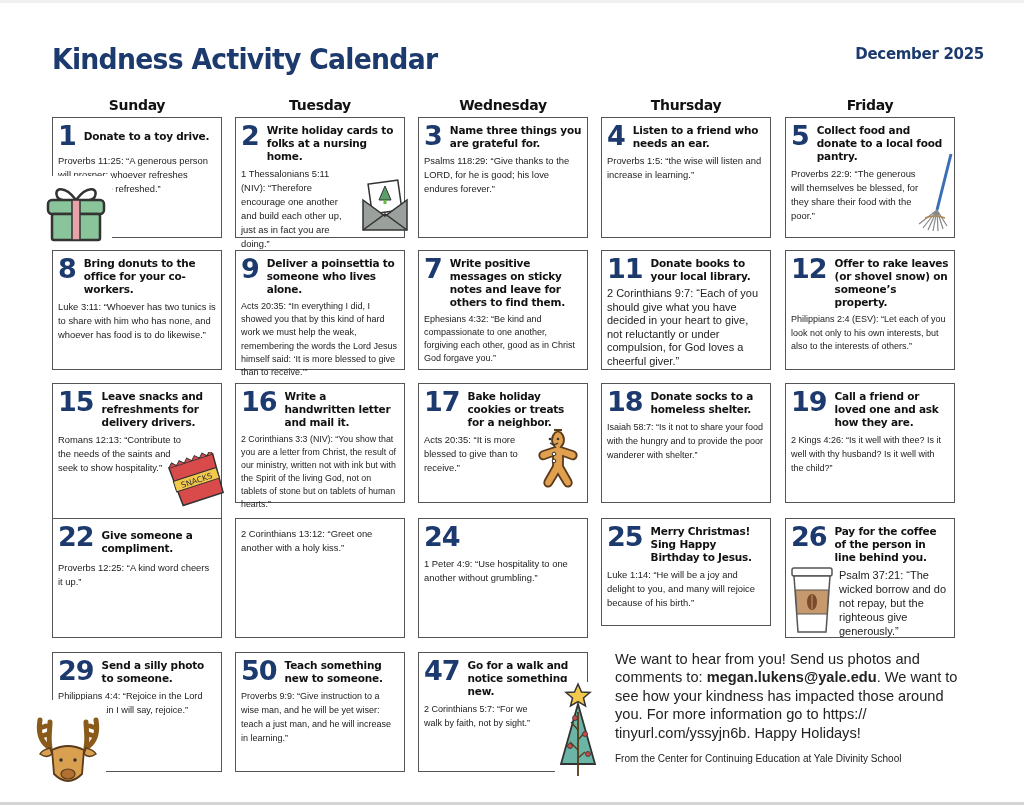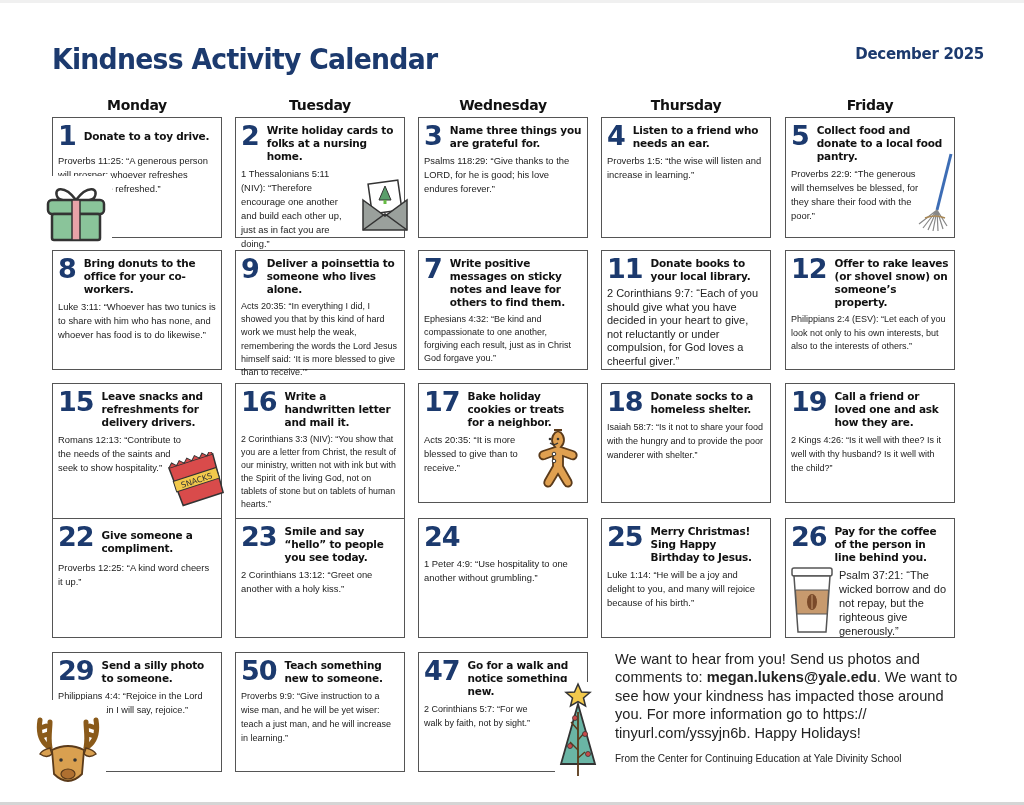--- a/index.html
+++ b/index.html
@@ -22,21 +22,21 @@
   .cover { position: absolute; background: #fff; }
 </style>
 </head>
 <body>
 
 <div class="topline"></div>
 
 <h1 class="title">Kindness Activity Calendar</h1>
 <div class="month">December 2025</div>
 
-<div class="dayhdr" style="left:52px">Monday</div>
+<div class="dayhdr" style="left:52px">Sunday</div>
 <div class="dayhdr" style="left:235px">Tuesday</div>
 <div class="dayhdr" style="left:418px">Wednesday</div>
 <div class="dayhdr" style="left:601px">Thursday</div>
 <div class="dayhdr" style="left:785px">Friday</div>
 
 <div class="cell" style="left:52px;top:117px;height:121px">
   <div class="head">
       <span class="num">1</span>
       <span class="act" style="padding-top:8px">Donate to a toy drive.</span>
     </div>
@@ -106,21 +106,21 @@
       <span class="num">9</span>
       <span class="act">Deliver a poinsettia to someone who lives alone.</span>
     </div>
   <div class="verse" style="font-size:9px;line-height:13.2px">Acts 20:35:  “In everything I did, I showed you that by this kind of hard work we must help the weak, remembering the words the Lord Jesus himself said:  ‘It is more blessed to give than to receive.’”</div>
 </div>
 <div class="cell" style="left:418px;top:250px;height:120px">
   <div class="head">
       <span class="num">7</span>
       <span class="act">Write positive messages on sticky notes and leave for others to find them.</span>
     </div>
-  <div class="verse" style="font-size:9px;line-height:13px">Ephesians 4:32:  “Be kind and compassionate to one another, forgiving each result, just as in Christ God forgave you.”</div>
+  <div class="verse" style="font-size:9px;line-height:13px">Ephesians 4:32:  “Be kind and compassionate to one another, forgiving each other, good as in Christ God forgave you.”</div>
 </div>
 <div class="cell" style="left:601px;top:250px;height:120px">
   <div class="head">
       <span class="num">11</span>
       <span class="act">Donate books to your local library.</span>
     </div>
   <div class="verse" style="font-size:11px;line-height:13.5px">2 Corinthians 9:7:  “Each of you should give what you have decided in your heart to give, not reluctantly or under compulsion, for God loves a cheerful giver.”</div>
 </div>
 <div class="cell" style="left:785px;top:250px;height:120px">
   <div class="head">
@@ -139,21 +139,21 @@
 </div>
 <svg class="deco" style="left:168px;top:452px" width="58" height="56" viewBox="0 0 58 56">
   <g transform="rotate(-18 29 28)">
     <path d="M6 8 L52 8 L50 48 L8 48Z" fill="#d94b4b" stroke="#333" stroke-width="1.5"></path>
     <path d="M6 8 l4 -4 l4 4 l4 -4 l4 4 l4 -4 l4 4 l4 -4 l4 4 l4 -4 l4 4 l4 -4 l2 4" fill="#d94b4b" stroke="#333" stroke-width="1"></path>
     <rect x="6" y="22" width="45" height="11" fill="#f2c94c" stroke="#333" stroke-width="1"></rect>
     <text x="28.5" y="31" text-anchor="middle" font-family="DejaVu Sans, sans-serif" font-size="8" fill="#333">SNACKS</text>
   </g>
 </svg>
 
-<div class="cell" style="left:235px;top:383px;height:136px">
+<div class="cell" style="left:235px;top:383px;height:120px">
   <div class="head">
       <span class="num">16</span>
       <span class="act">Write a handwritten letter and mail it.</span>
     </div>
   <div class="verse" style="font-size:8.8px;line-height:13px">2 Corinthians 3:3 (NIV):  “You show that you are a letter from Christ, the result of our ministry, written not with ink but with the Spirit of the living God, not on tablets of stone but on tablets of human hearts.”</div>
 </div>
 <div class="cell" style="left:418px;top:383px;height:120px">
   <div class="head">
       <span class="num">17</span>
       <span class="act">Bake holiday cookies or treats for a neighbor.</span>
@@ -185,33 +185,29 @@
 </div>
 
 <div class="cell" style="left:52px;top:518px;height:120px">
   <div class="head">
       <span class="num">22</span>
       <span class="act" style="padding-top:6px">Give someone a compliment.</span>
     </div>
   <div class="verse" style="margin-top:6px">Proverbs 12:25:  “A kind word cheers it up.”</div>
 </div>
 <div class="cell" style="left:235px;top:518px;height:120px">
-  <div class="head">
-      <span class="num">23</span>
-      <span class="act">Smile and say “hello” to people you see today.</span>
-    </div>
   <div class="verse">2 Corinthians 13:12:  “Greet one another with a holy kiss.”</div>
 </div>
 <div class="cell" style="left:418px;top:518px;height:120px">
   <div class="head">
       <span class="num">24</span>
     </div>
   <div class="verse" style="margin-top:6px">1 Peter 4:9:  “Use hospitality to one another without grumbling.”</div>
 </div>
-<div class="cell" style="left:601px;top:518px;height:120px">
+<div class="cell" style="left:601px;top:518px;height:108px">
   <div class="head">
       <span class="num">25</span>
       <span class="act">Merry Christmas! Sing Happy Birthday to Jesus.</span>
     </div>
   <div class="verse">Luke 1:14:  “He will be a joy and delight to you, and many will rejoice because of his birth.”</div>
 </div>
 <div class="cell" style="left:785px;top:518px;height:120px">
   <div class="head">
       <span class="num">26</span>
       <span class="act">Pay for the coffee of the person in line behind you.</span>

